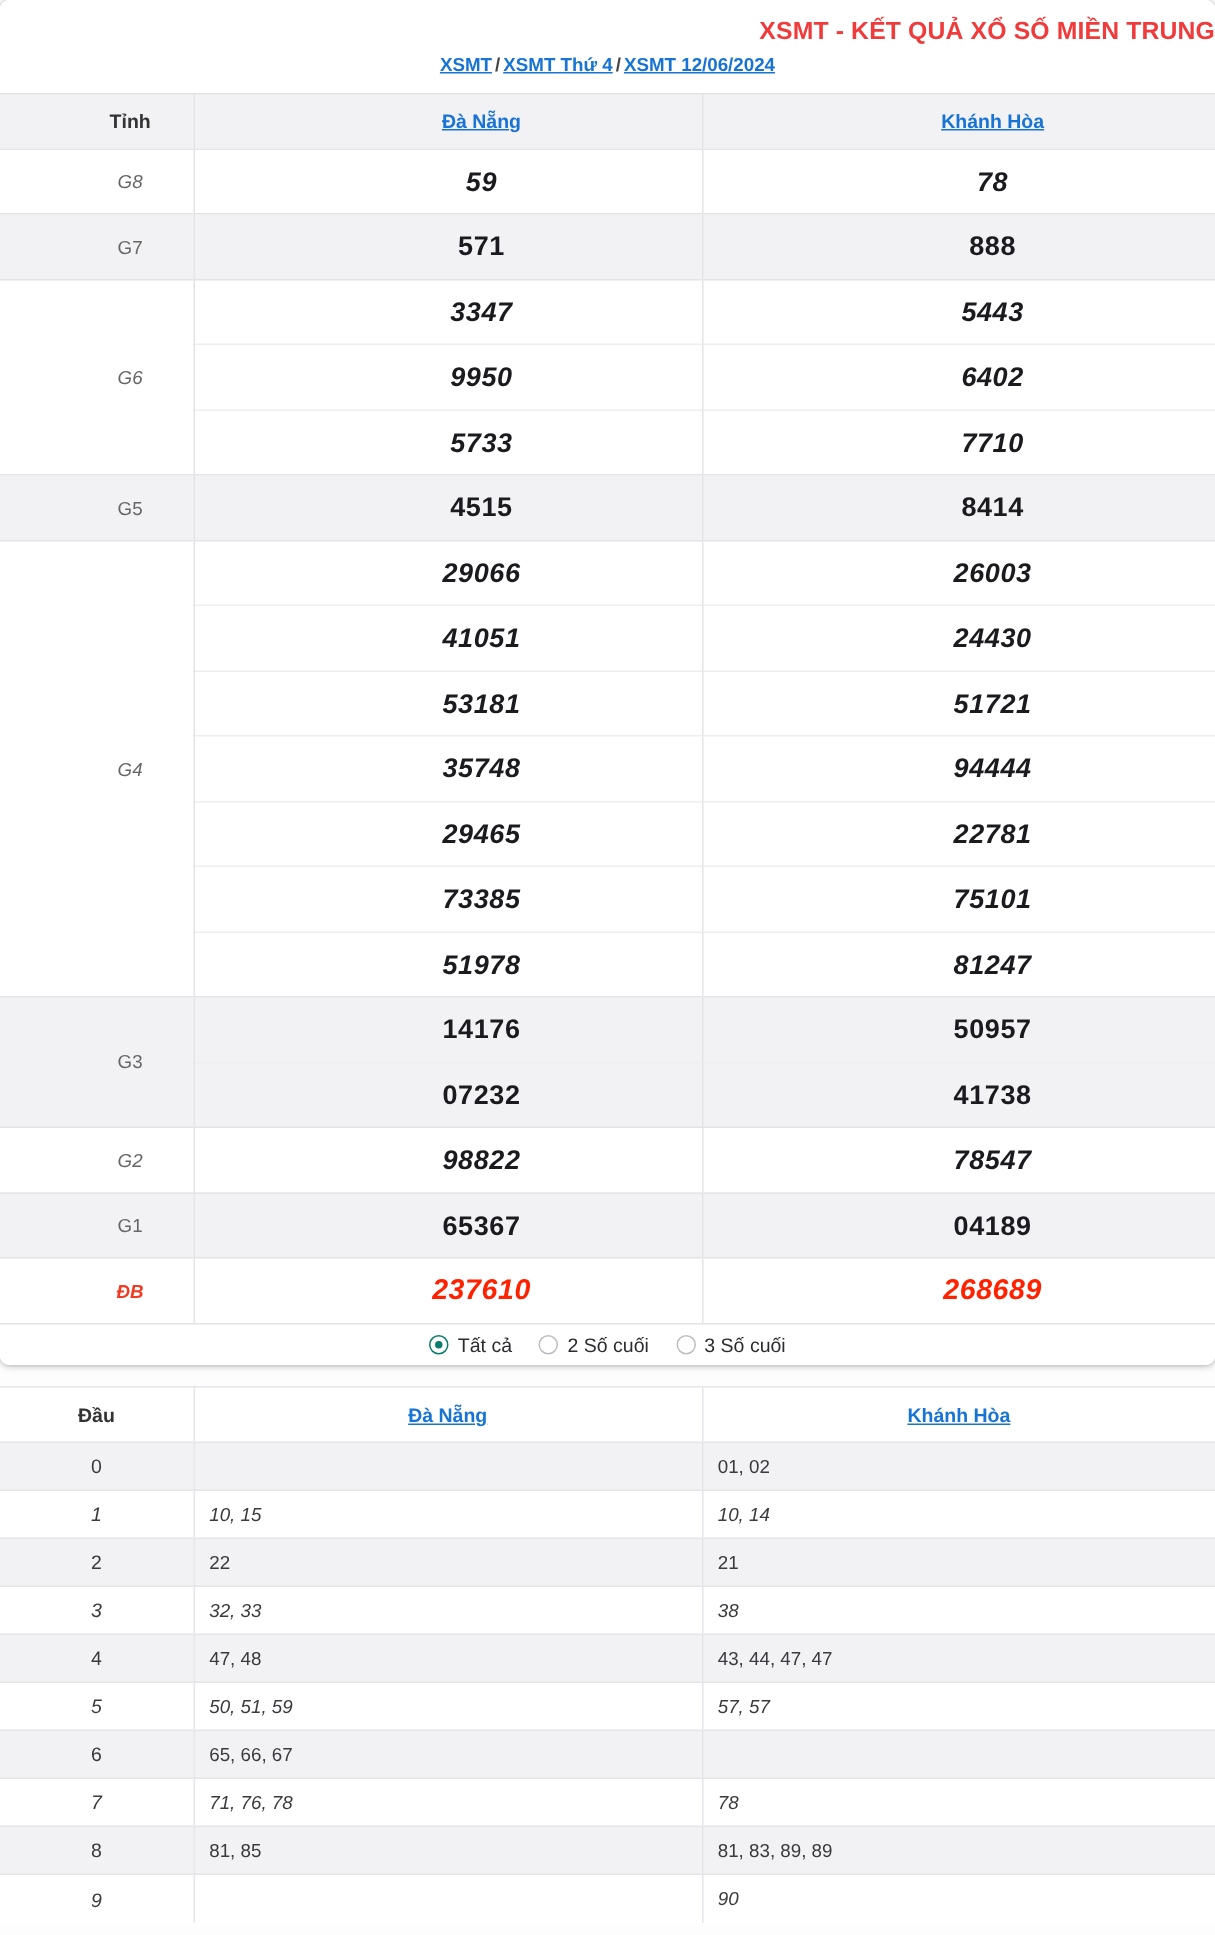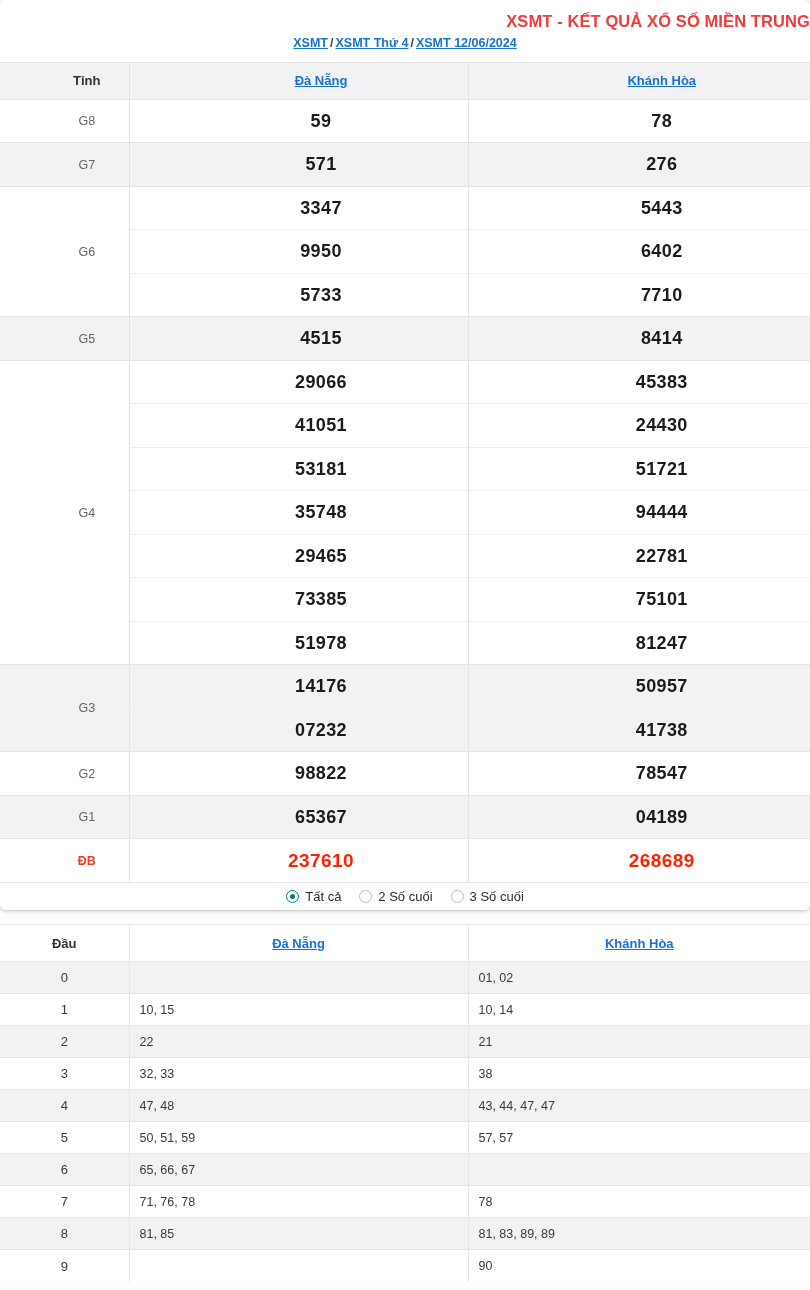--- a/index.html
+++ b/index.html
@@ -81,21 +81,21 @@
   td.num {
     font-size: 18px;
     font-weight: 700;
     color: #1b1b1f;
     height: 43.5px;
     letter-spacing: .4px;
   }
   td.num.db { color: #ff2200; font-size: 19px; }
 
   tr.alt td { background: #f2f1f3; }
-  tr.plain td { background: #ffffff; }
+  tr.plain td { background: #ffffff; font-style: italic; }
   
   tr.inner td { border-top: 1px solid #eeedf0; }
 
   .filterbar {
     background:#fff;
     border-top: 1px solid #e4e4e7;
     height: 28px;
     display: flex;
     align-items: center;
     justify-content: center;
@@ -181,21 +181,21 @@
       </thead>
       <tbody>
           <tr class="plain">
             <td class="lbl" rowspan="1">G8</td>
             <td class="num">59</td>
             <td class="num">78</td>
           </tr>
           <tr class="alt">
             <td class="lbl" rowspan="1">G7</td>
             <td class="num">571</td>
-            <td class="num">276</td>
+            <td class="num">888</td>
           </tr>
           <tr class="plain">
             <td class="lbl" rowspan="3">G6</td>
             <td class="num">3347</td>
             <td class="num">5443</td>
           </tr>
           <tr class="plain inner">
             <td class="num">9950</td>
             <td class="num">6402</td>
           </tr>
@@ -204,21 +204,21 @@
             <td class="num">7710</td>
           </tr>
           <tr class="alt">
             <td class="lbl" rowspan="1">G5</td>
             <td class="num">4515</td>
             <td class="num">8414</td>
           </tr>
           <tr class="plain">
             <td class="lbl" rowspan="7">G4</td>
             <td class="num">29066</td>
-            <td class="num">45383</td>
+            <td class="num">26003</td>
           </tr>
           <tr class="plain inner">
             <td class="num">41051</td>
             <td class="num">24430</td>
           </tr>
           <tr class="plain inner">
             <td class="num">53181</td>
             <td class="num">51721</td>
           </tr>
           <tr class="plain inner">

